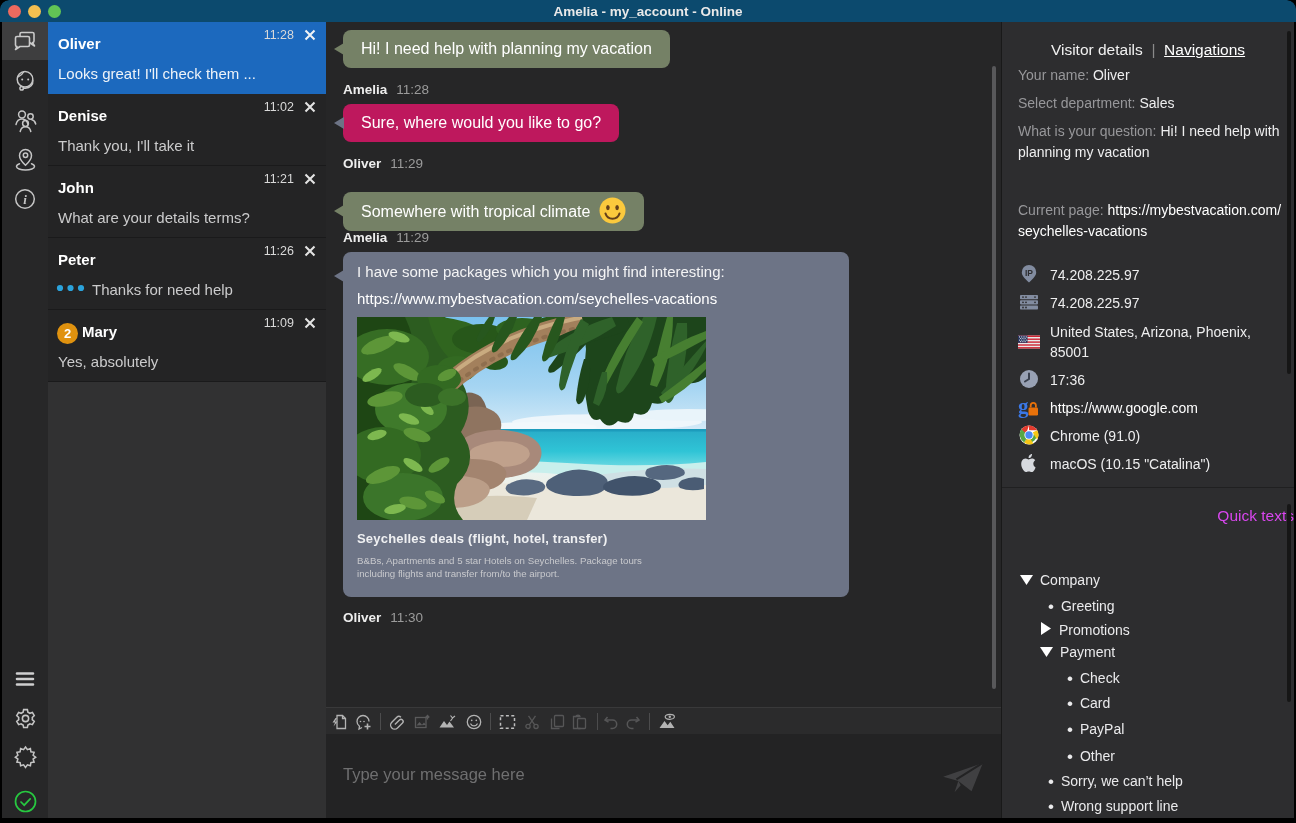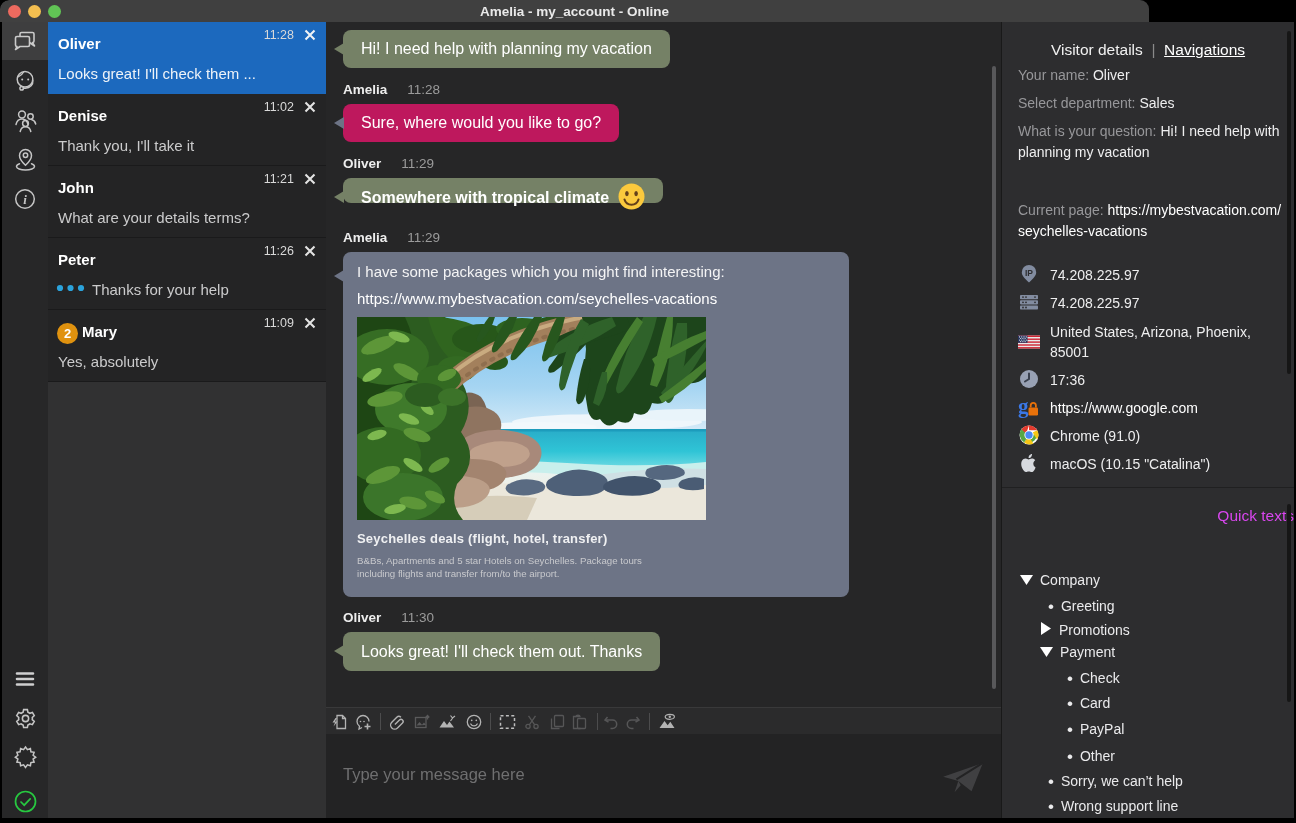--- a/index.html
+++ b/index.html
@@ -1,21 +1,21 @@
 <!DOCTYPE html>
 <html><head>
 <meta charset="utf-8">
 <style>
 * { margin:0; padding:0; box-sizing:border-box; }
 html,body { width:1296px; height:823px; background:#000; overflow:hidden;
   font-family:"Liberation Sans", sans-serif; }
 #win { position:absolute; left:0; top:0; width:1296px; height:823px; border-radius:9px; overflow:hidden; }
 
-#titlebar { position:absolute; left:0; top:0; width:1149px; height:22px;
-  background:#404040; border-radius:9px 9px 0 0; }
+#titlebar { position:absolute; left:0; top:0; width:1296px; height:22px;
+  background:#0c4a6e; border-radius:9px 9px 0 0; }
 .light { position:absolute; top:4.5px; width:13px; height:13px; border-radius:50%; }
 #titlebar .t { position:absolute; top:0; left:0; width:100%; height:22px;
   text-align:center; line-height:23px; font-size:13.5px; font-weight:700; color:#e9e9e9; }
 
 #sidebar { position:absolute; left:2px; top:22px; width:46px; height:796px; background:#272728; }
 #chatlist { position:absolute; left:48px; top:22px; width:278px; height:796px; background:#313132; }
 #main { position:absolute; left:326px; top:22px; width:675px; height:796px; background:#262627; }
 #rpanel { position:absolute; left:1001px; top:22px; width:293px; height:796px; background:#2d2d2f;
   border-left:1px solid #191919; }
 
@@ -34,21 +34,21 @@
 .bub { position:absolute; left:17px; height:38px; border-radius:8px; color:#fff;
   font-size:16px; line-height:38px; padding:0 18px; white-space:nowrap; }
 .bub.g { background:#758166; }
 .bub.b { background:#be185d; }
 .bub .tail, .bigbub .tail { position:absolute; left:-9px; width:0; height:0;
   border-top:6px solid transparent; border-bottom:6px solid transparent; }
 .bub.g .tail { border-right:10px solid #758166; }
 .bub.b .tail { border-right:10px solid #6d7486; }
 .bigbub .tail { border-right:10px solid #6d7486; }
 .mlabel { position:absolute; left:17px; font-size:13.5px; color:#9b9b9b; }
-.mlabel b { color:#ededed; font-size:13.5px; margin-right:20px; }
+.mlabel b { color:#ededed; font-size:13.5px; margin-right:9px; }
 .bigbub { position:absolute; left:17px; top:230px; width:506px; height:345px;
   border-radius:8px; background:#6d7486; }
 a.lnk { color:#ffffff; text-decoration:none; }
 
 #toolbar { position:absolute; left:0; top:685px; width:675px; height:27px;
   background:#2b2b2c; border-top:1px solid #39393a; }
 #inputarea { position:absolute; left:0; top:712px; width:675px; height:84px; background:#232324; }
 #placeholder { position:absolute; left:17px; top:31px; font-size:16.5px; color:#6f6f70; }
 
 .lbl { color:#97979a; }
@@ -162,38 +162,38 @@
       <div class="name">Peter</div>
         <div class="time">11:26</div>
       <svg class="x" viewBox="0 0 14 14">
           <path d="M2.5 2.5 L11.5 11.5 M11.5 2.5 L2.5 11.5" stroke="#e3e3e3" stroke-width="2.1"></path>
         </svg>
       <svg style="position:absolute; left:8px; top:45px;" width="30" height="10" viewBox="0 0 30 10">
         <circle cx="4" cy="5" r="3.1" fill="#2ba3dc"></circle>
           <circle cx="14.5" cy="5" r="3.1" fill="#2ba3dc"></circle>
           <circle cx="25" cy="5" r="3.1" fill="#2ba3dc"></circle>
       </svg>
-      <div class="prev" style="left:44px;">Thanks for your help</div>
+      <div class="prev" style="left:44px;">Thanks for need help</div>
     </div>
     <div class="row" style="top:288px;">
       <div style="position:absolute; left:9px; top:13px; width:21px; height:21px; border-radius:50%; background:#e0920f; color:#fff; font-size:13px; font-weight:700; text-align:center; line-height:21px;">2</div>
       <div class="name" style="left:34px;">Mary</div>
         <div class="time">11:09</div>
       <svg class="x" viewBox="0 0 14 14">
           <path d="M2.5 2.5 L11.5 11.5 M11.5 2.5 L2.5 11.5" stroke="#e3e3e3" stroke-width="2.1"></path>
         </svg>
       <div class="prev">Yes, absolutely</div>
     </div>
   </div>
   <div id="main">
     <div class="bub g" style="top:8px;"><span class="tail" style="top:13px;"></span>Hi! I need help with planning my vacation</div>
     <div class="mlabel" style="top:60px;"><b>Amelia</b>11:28</div>
     <div class="bub b" style="top:82px;"><span class="tail" style="top:13px;"></span>Sure, where would you like to go?</div>
     <div class="mlabel" style="top:134px;"><b>Oliver</b>11:29</div>
-    <div class="bub g" style="top:156px; height:25px; line-height:39px;font-weight:bold;"><span class="tail" style="top:13px;"></span>Somewhere with tropical climate&nbsp;
+    <div class="bub g" style="top:170px; height:39px; line-height:39px;"><span class="tail" style="top:13px;"></span>Somewhere with tropical climate&nbsp;
       <svg style="vertical-align:-7px;" width="27" height="27" viewBox="0 0 27 27">
           <circle cx="13.5" cy="13.5" r="13" fill="#fbc93d"></circle>
           <ellipse cx="8.9" cy="10.6" rx="1.8" ry="2.6" fill="#64401a"></ellipse>
           <ellipse cx="18.1" cy="10.6" rx="1.8" ry="2.6" fill="#64401a"></ellipse>
           <path d="M6.5 16.5 a7.3 7.3 0 0 0 14 0" fill="none" stroke="#64401a" stroke-width="2.1" stroke-linecap="round"></path>
         </svg>
     </div>
     <div class="mlabel" style="top:208px;"><b>Amelia</b>11:29</div>
     <div class="bigbub">
       <span class="tail" style="top:18px;"></span>
@@ -313,21 +313,20 @@
             <path d="M138 0 q-4 14 -14 24 q-5 3 -4 -3 q5 -12 12 -21 z"></path>
           </g>
           <path d="M232 42 q4 22 -6 42 q-5 7 -7 -1 q2 -22 8 -41 z" fill="#1d451b"></path>
           <path d="M250 55 q2 18 -8 34 l-6 -3 q4 -16 9 -31 z" fill="#2f622a"></path>
         </svg>
       </div>
       <div style="position:absolute; left:14px; top:279px; font-size:13px; font-weight:700; letter-spacing:0.2px; color:#eff0f2; white-space:nowrap;">Seychelles deals (flight, hotel, transfer)</div>
       <div style="position:absolute; left:14px; top:302px; font-size:9.7px; line-height:13px; color:#c8c9cd;">B&amp;Bs, Apartments and 5 star Hotels on Seychelles. Package tours<br>including flights and transfer from/to the airport.</div>
     </div>
     <div class="mlabel" style="top:588px;"><b>Oliver</b>11:30</div>
-    <div class="bub g" style="top:610px; height:39px; line-height:39px;"><span class="tail" style="top:13px;"></span>Looks great! I'll check them out. Thanks</div>
     <div style="position:absolute; left:666px; top:44px; width:4px; height:623px; background:#58585a; border-radius:2px;"></div>
     <div id="toolbar">
       <svg style="position:absolute;left:4px;top:5px;" width="18" height="18" viewBox="0 0 18 18" fill="none" stroke="#b3b3b3" stroke-width="1.3">
         <path d="M7 2.5 h5.5 l3 3 v10 h-8.5 z"></path>
           <path d="M12.5 2.5 v3 h3"></path>
         <path d="M5.5 5 L2.5 9.5 h2.5 l-1.5 4 4 -5 h-2.5 l2 -3.5 z" fill="#b3b3b3" stroke="none"></path>
       </svg>
       <svg style="position:absolute;left:28px;top:5px;" width="18" height="18" viewBox="0 0 18 18" fill="none" stroke="#b3b3b3" stroke-width="1.3">
         <path d="M9 2.5 a6 6 0 0 1 6 6 M9 2.5 a6 6 0 0 0 -6 6 c0 2 1 3.7 2.5 4.8 l-0.5 2.7 3 -1.5"></path>
         <circle cx="6.5" cy="8.5" r="0.8" fill="#b3b3b3" stroke="none"></circle>

